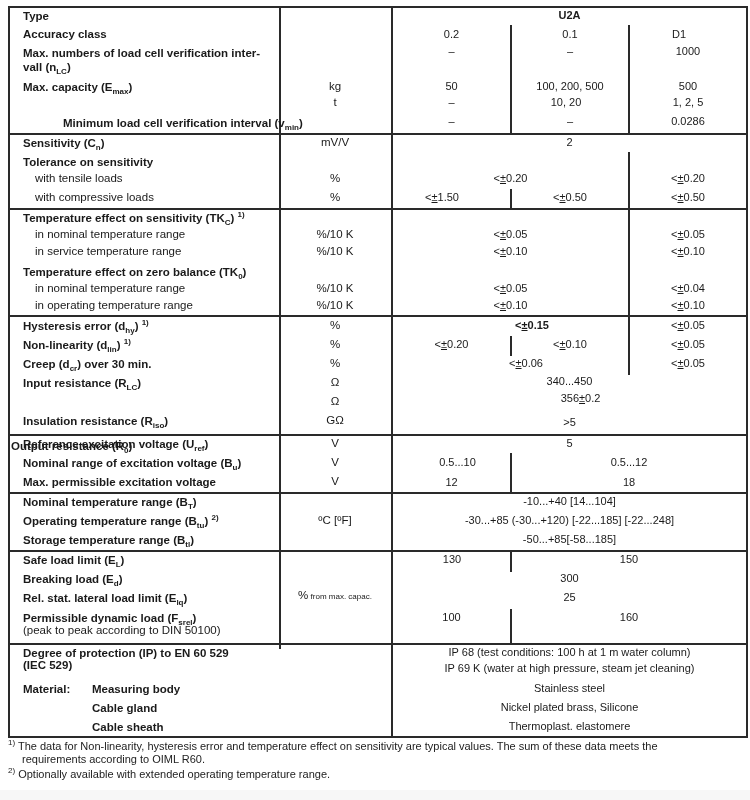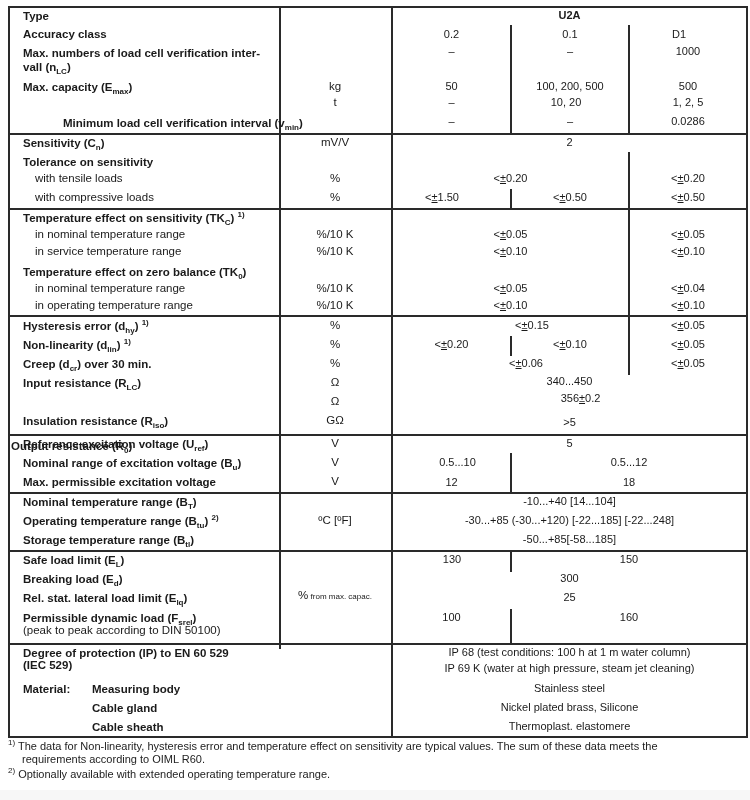--- a/index.html
+++ b/index.html
@@ -109,21 +109,21 @@
 <div class="abs unit" style="top:282px;">%/10 K</div>
 <div class="abs val" style="left:393px;width:235px;top:282px;"><span>&lt;</span><span class="pm">±</span><span>0.05</span></div>
 <div class="abs val" style="left:630px;width:116px;top:282px;"><span>&lt;</span><span class="pm">±</span><span>0.04</span></div>
 <div class="abs sub" style="left:35px;top:299px;">in operating temperature range</div>
 <div class="abs unit" style="top:299px;">%/10 K</div>
 <div class="abs val" style="left:393px;width:235px;top:299px;"><span>&lt;</span><span class="pm">±</span><span>0.10</span></div>
 <div class="abs val" style="left:630px;width:116px;top:299px;"><span>&lt;</span><span class="pm">±</span><span>0.10</span></div>
 
 <div class="abs lbl" style="left:23px;top:319px;"><span>Hysteresis error (d</span><sub>hy</sub><span>)</span> <sup>1)</sup></div>
 <div class="abs unit" style="top:319px;">%</div>
-<div class="abs val" style="left:393px;width:278px;top:319px;"><span>&lt;</span><span class="pm">±</span><span>0.15</span></div>
+<div class="abs val" style="left:393px;width:278px;top:319px;font-weight:bold;"><span>&lt;</span><span class="pm">±</span><span>0.15</span></div>
 <div class="abs val" style="left:630px;width:116px;top:319px;"><span>&lt;</span><span class="pm">±</span><span>0.05</span></div>
 
 <div class="abs lbl" style="left:23px;top:338px;"><span>Non-linearity (d</span><sub>lin</sub><span>)</span> <sup>1)</sup></div>
 <div class="abs unit" style="top:338px;">%</div>
 <div class="abs val" style="left:393px;width:117px;top:338px;"><span>&lt;</span><span class="pm">±</span><span>0.20</span></div>
 <div class="abs val" style="left:512px;width:116px;top:338px;"><span>&lt;</span><span class="pm">±</span><span>0.10</span></div>
 <div class="abs val" style="left:630px;width:116px;top:338px;"><span>&lt;</span><span class="pm">±</span><span>0.05</span></div>
 
 <div class="abs lbl" style="left:23px;top:357px;"><span>Creep (d</span><sub>cr</sub><span>) over 30 min.</span></div>
 <div class="abs unit" style="top:357px;">%</div>

